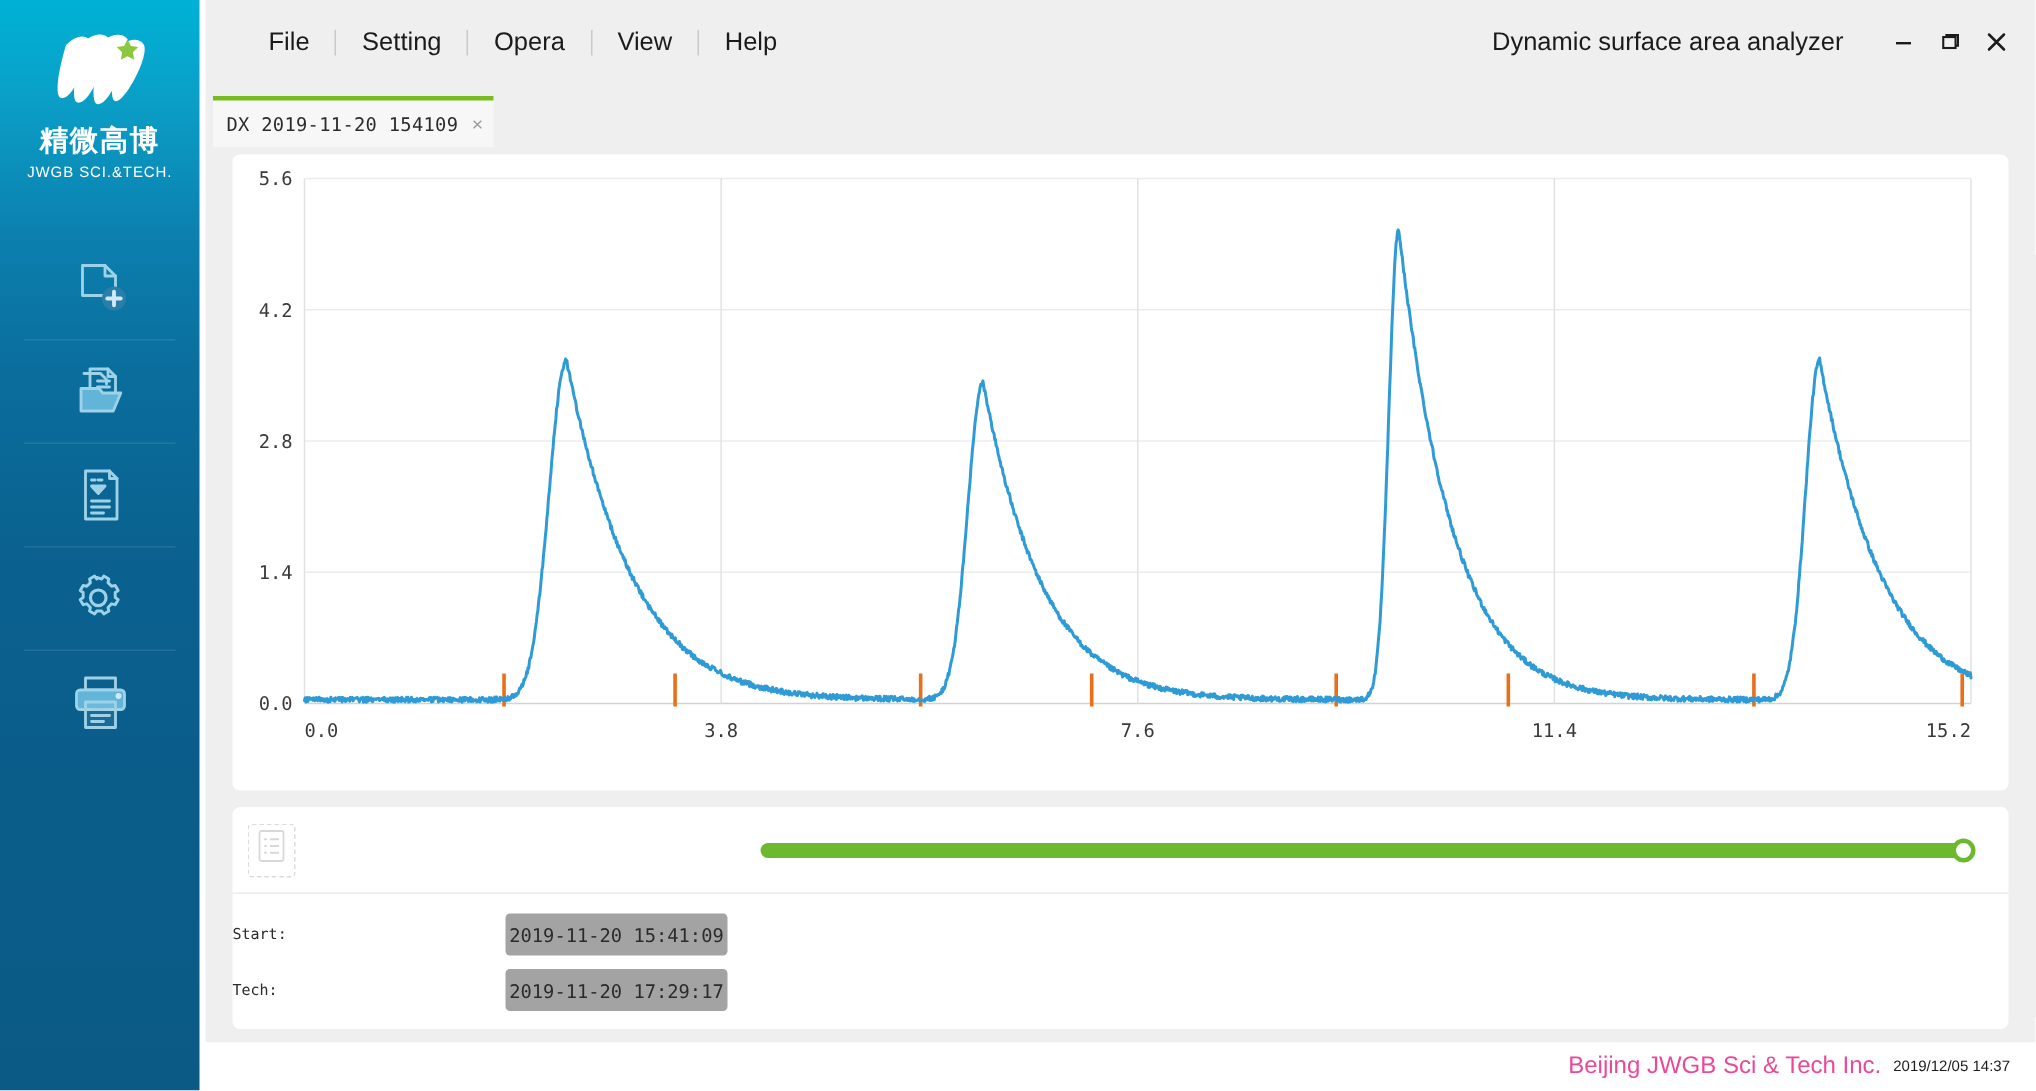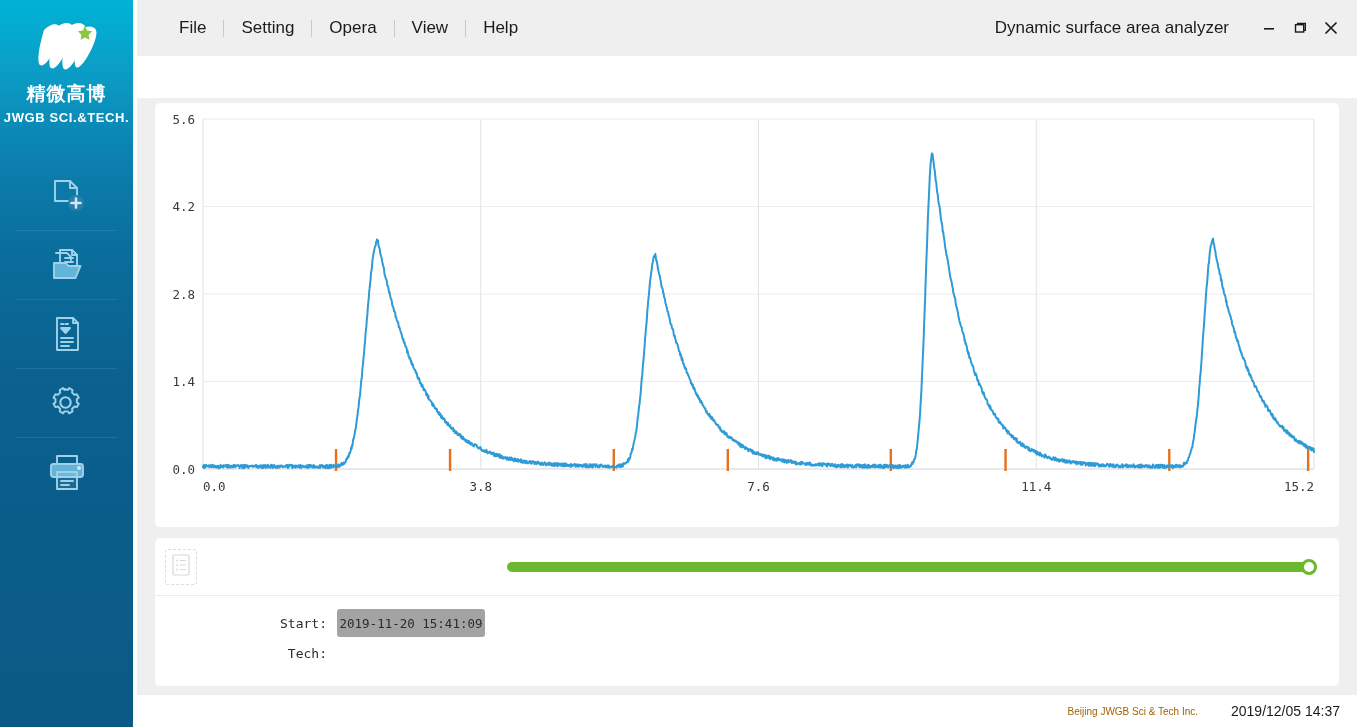--- a/index.html
+++ b/index.html
@@ -18,21 +18,21 @@
     overflow: hidden;
   }
   #logo-block { padding-top: 20px; text-align: center; }
   .logo-mark { width: 78px; height: 58px; margin: 0 auto; position: relative; }
   .logo-cn {
     color: #ffffff; font-size: 19px; font-weight: bold;
     letter-spacing: 1px; margin-top: 3px;
     font-family: "DejaVu Sans", sans-serif;
   }
   .logo-en {
-    color: #ffffff; font-size: 13px; font-weight: bold;
+    color: #ffffff; font-size: 10px; font-weight: normal;
     letter-spacing: 0.6px; margin-top: 3px;
   }
   #nav-icons { margin-top: 36px; }
   .nav-item {
     height: 69px; display: flex; align-items: center; justify-content: center;
     position: relative;
   }
   .nav-item + .nav-item::before {
     content: ""; position: absolute; top: 0; left: 16px; right: 16px;
     height: 1px; background: rgba(255,255,255,0.10);
@@ -124,40 +124,40 @@
   }
   #slider-handle {
     position: absolute; right: 0; top: 0; width: 16px; height: 16px;
     border-radius: 50%; background: #ffffff; border: 3px solid #6cb92f;
   }
   #time-rows { padding-top: 13px; }
   .time-row {
     display: flex; align-items: center; margin-bottom: 9px;
   }
   .time-label {
-    width: 182px; text-align: right; padding-right: 10px;
+    width: 182px; text-align: left; padding-right: 10px;
     font-family: "DejaVu Sans Mono", monospace;
-    font-size: 13px; color: #2b2b2b;
+    font-size: 10px; color: #2b2b2b;
   }
   .time-value {
     width: 148px; height: 28px; background: #a3a3a3; border-radius: 3px;
     display: flex; align-items: center; justify-content: center;
     font-family: "DejaVu Sans Mono", monospace;
     font-size: 12.5px; color: #2b2b2b;
   }
 
   
   #statusbar {
     position: absolute; left: 137px; top: 695px; width: 1220px; height: 32px;
     background: #ffffff;
     display: flex; align-items: center; justify-content: flex-end;
     padding-right: 17px;
   }
-  #status-company { font-size: 10px; color: #a16207; margin-right: 33px; }
-  #status-datetime { font-size: 14px; color: #1b1b1b; }
+  #status-company { font-size: 16px; color: #ec4899; margin-right: 8px; }
+  #status-datetime { font-size: 10px; color: #1b1b1b; }
 
   .axis-text {
     font-family: "DejaVu Sans Mono", monospace;
     font-size: 12.5px; fill: #3a3a3a;
   }
 </style>
 </head>
 <body>
 
 <div id="app">
@@ -281,20 +281,26 @@
       <span class="menu-item">Setting</span>
       <span class="menu-sep"></span>
       <span class="menu-item">Opera</span>
       <span class="menu-sep"></span>
       <span class="menu-item">View</span>
       <span class="menu-sep"></span>
       <span class="menu-item">Help</span>
     </div>
   </div>
 
+  <div id="tabstrip">
+    <div id="tab">
+      <span id="tab-label">DX 2019-11-20 154109</span>
+      <span id="tab-close">×</span>
+    </div>
+  </div>
 
   <div id="main">
 
     <div id="chart-card">
       <svg id="plot" viewBox="0 0 1184 424">
         <g id="grid-layer">
             <line x1="48" y1="366" x2="1159" y2="366" stroke="#d2d2d2" stroke-width="1"></line>
             <line x1="48" y1="278.5" x2="1159" y2="278.5" stroke="#ececec" stroke-width="1"></line>
             <line x1="48" y1="191" x2="1159" y2="191" stroke="#ececec" stroke-width="1"></line>
             <line x1="48" y1="103.49999999999994" x2="1159" y2="103.49999999999994" stroke="#ececec" stroke-width="1"></line>
@@ -354,20 +360,21 @@
         </div>
       </div>
 
       <div id="time-rows">
         <div class="time-row">
           <span class="time-label">Start:</span>
           <span class="time-value">2019-11-20 15:41:09</span>
         </div>
         <div class="time-row">
           <span class="time-label">Tech:</span>
+          <span class="time-value">2019-11-20 17:29:17</span>
         </div>
       </div>
 
     </div>
   </div>
 
   <div id="statusbar">
     <span id="status-company">Beijing JWGB Sci &amp; Tech Inc.</span>
     <span id="status-datetime">2019/12/05 14:37</span>
   </div>

